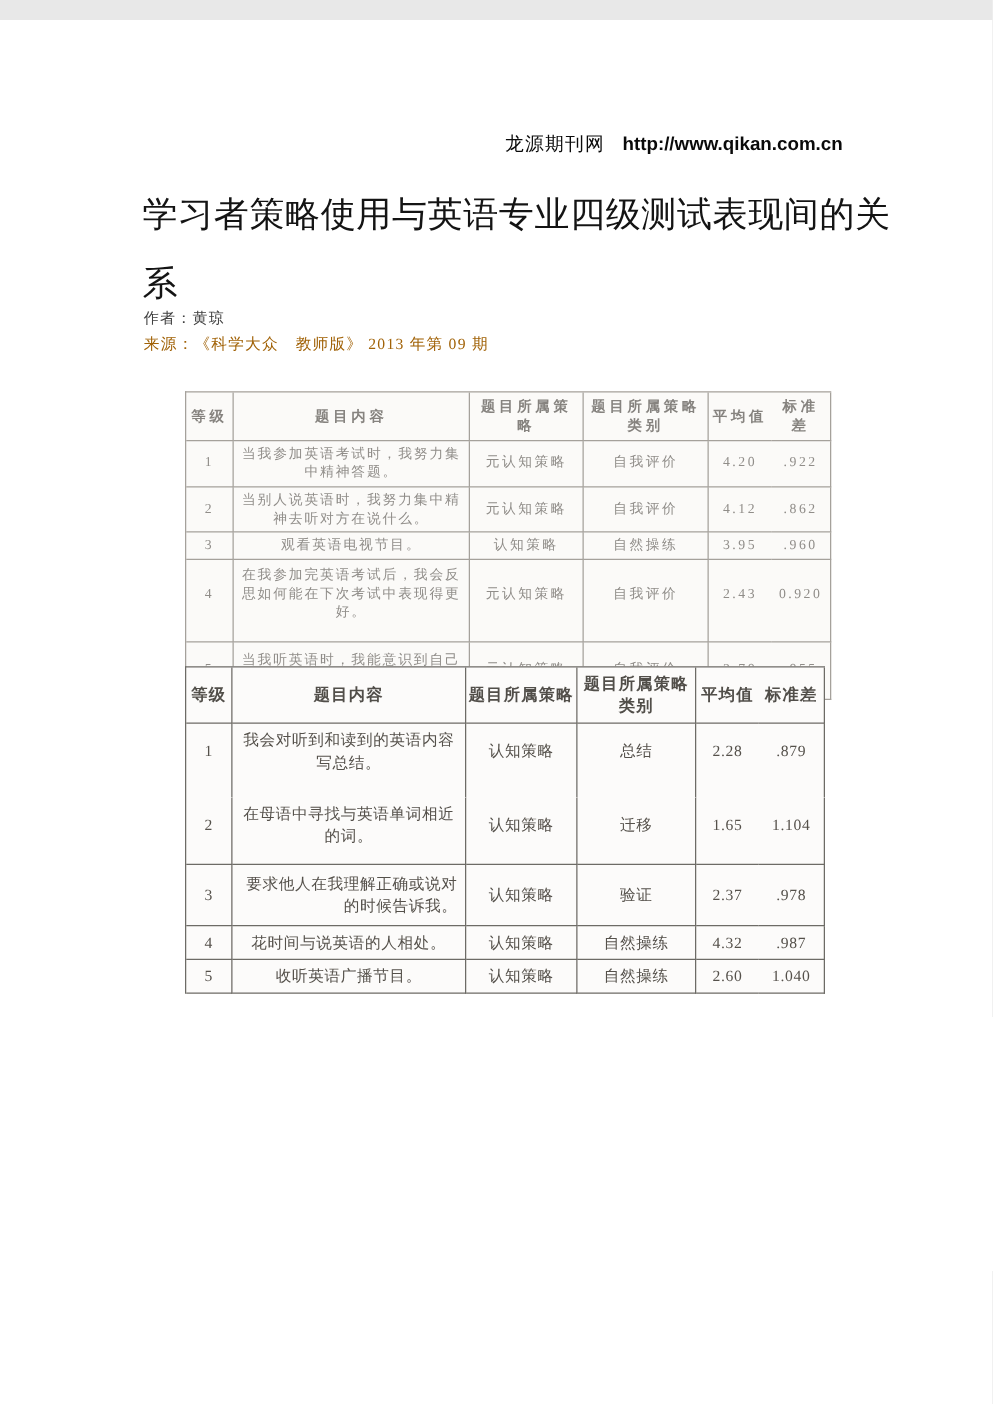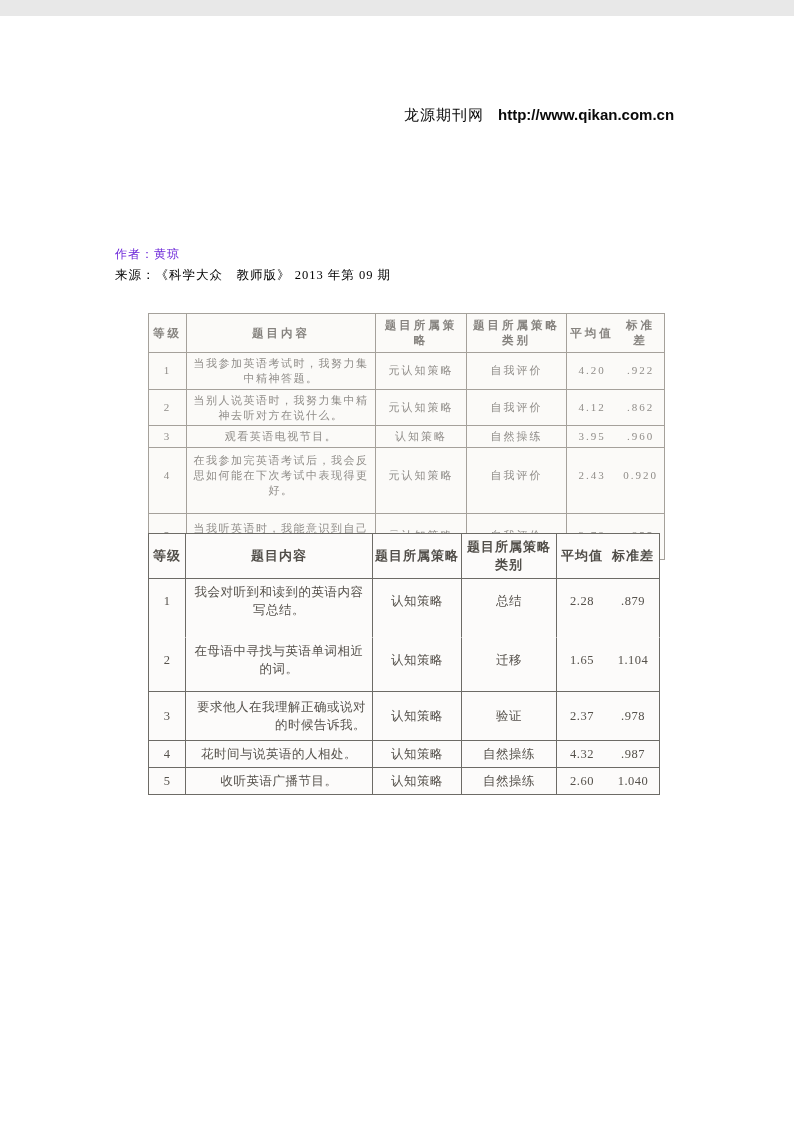--- a/index.html
+++ b/index.html
@@ -9,22 +9,22 @@
     font-family:"Liberation Serif",serif;color:#111;
   }
 
   
   .site-line{position:absolute;top:90px;left:404px;font-size:15px;color:#0a0a0a;letter-spacing:1px;white-space:nowrap}
   .site-url{font-family:"Liberation Sans",sans-serif;font-weight:700;margin-left:14px;letter-spacing:0}
 
   
   .title{position:absolute;left:114px;top:130px;width:600px;margin:0;
     font-size:28px;font-weight:400;line-height:1.95;letter-spacing:.5px;color:#141414}
-  .byline{position:absolute;left:115px;top:230px;font-size:12px;color:#6d28d9;letter-spacing:1px}
-  .source{position:absolute;left:115px;top:251px;font-size:12.5px;color:#000000;letter-spacing:1px}
+  .byline{position:absolute;left:115px;top:230px;font-size:12px;color:#404040;letter-spacing:1px}
+  .source{position:absolute;left:115px;top:251px;font-size:12.5px;color:#a16207;letter-spacing:1px}
 
   
   .scan-table{position:absolute;border-collapse:separate;border-spacing:0;table-layout:fixed;
     border-top:1px solid var(--bc);border-left:1px solid var(--bc)}
   .scan-table th,.scan-table td{
     border-right:1px solid var(--bc);border-bottom:1px solid var(--bc);
     padding:3px 6px;text-align:center;vertical-align:middle;overflow:hidden}
   .scan-table th{font-weight:700}
   .scan-table td.item{text-align:center}
   .scan-table th.mean,.scan-table td.mean{border-right:0}
@@ -52,20 +52,21 @@
 </style>
 </head>
 <body>
 
 <div class="page">
 
   <div class="site-line">
     <span>龙源期刊网</span><span class="site-url">http://www.qikan.com.cn</span>
   </div>
 
+  <h1 class="title">学习者策略使用与英语专业四级测试表现间的关系</h1>
 
   <div class="byline">
     <span>作者：</span><span>黄琼</span>
   </div>
 
   <div class="source">
     <span>来源：</span><span>《科学大众　教师版》 2013 年第 09 期</span>
   </div>
 
   <table class="scan-table t1">

